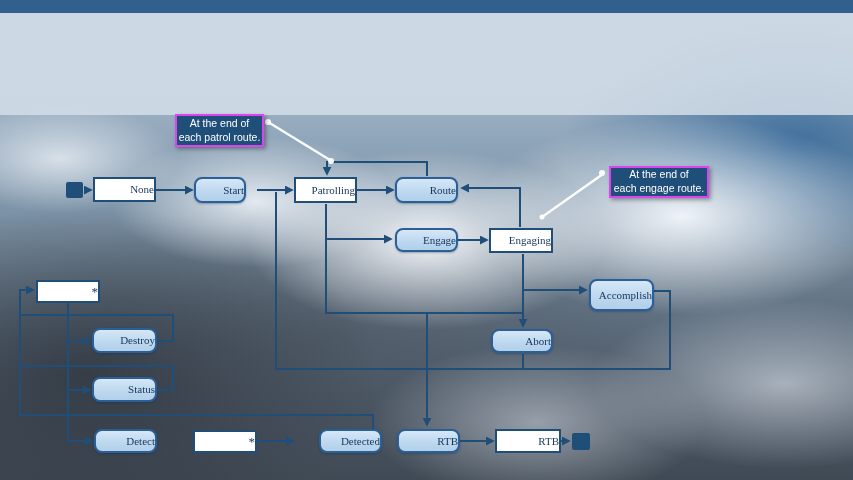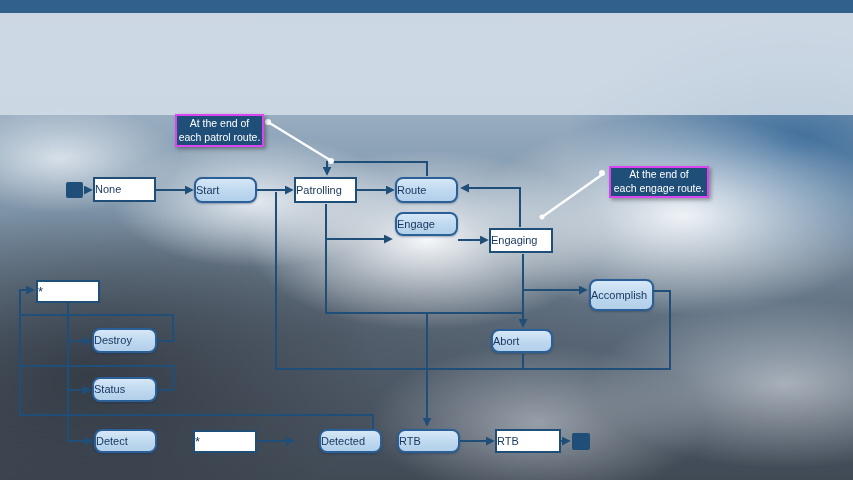--- a/index.html
+++ b/index.html
@@ -34,22 +34,22 @@
                  2px 2px 0 #6e6e70, 0 3px 5px rgba(40,40,40,0.45);
     white-space:nowrap;
   }
   
   svg.connectors{position:absolute;left:0;top:0;}
   .t{stroke:#1F4E79;stroke-width:2;fill:none;}
   .leader{stroke:#ffffff;stroke-width:2.4;fill:none;opacity:0.96;}
   .leader-dot{fill:#ffffff;opacity:0.96;}
   
   .node{
-    position:absolute;box-sizing:border-box;display:flex;align-items:center;justify-content:flex-start;
-    font-size:11px;color:#17365d;text-align:center;line-height:1;
+    position:absolute;box-sizing:border-box;display:flex;align-items:center;justify-content:flex-end;
+    font-size:11px;color:#17365d;text-align:center;line-height:1;font-family:Liberation Serif, serif;
   }
   .node.rect{background:#ffffff;border:2px solid #1F4E79;}
   .node.rounded{
     background:linear-gradient(180deg,#d6e7f7 0%,#bcd7ee 60%,#b3d0ea 100%);
     border:2px solid #2a5f97;border-radius:8px;
     box-shadow:0 1px 2px rgba(20,40,70,0.35);
   }
   .node.star{font-size:13px;}
   .endpoint{position:absolute;background:#1F4E79;border-radius:2px;}
   
@@ -109,30 +109,30 @@
     <circle class="leader-dot" cx="602" cy="173" r="3"></circle>
     <circle class="leader-dot" cx="542" cy="217" r="2.5"></circle>
   </svg>
 
   <div class="endpoint" style="left:66px;top:182px;width:17px;height:16px;"></div>
   <div class="endpoint" style="left:572px;top:433px;width:18px;height:17px;"></div>
 
   <div class="node rect" style="left:93px;top:177px;width:63px;height:25px;">
       <span>None</span>
     </div>
-  <div class="node rounded" style="left:194px;top:177px;width:63px;height:26px;">
+  <div class="node rounded" style="left:194px;top:177px;width:52px;height:26px;">
       <span>Start</span>
     </div>
   <div class="node rect" style="left:294px;top:177px;width:63px;height:26px;">
       <span>Patrolling</span>
     </div>
   <div class="node rounded" style="left:395px;top:177px;width:63px;height:26px;">
       <span>Route</span>
     </div>
-  <div class="node rounded" style="left:395px;top:212px;width:63px;height:24px;">
+  <div class="node rounded" style="left:395px;top:228px;width:63px;height:24px;">
       <span>Engage</span>
     </div>
   <div class="node rect" style="left:489px;top:228px;width:64px;height:25px;">
       <span>Engaging</span>
     </div>
   <div class="node rect star" style="left:36px;top:280px;width:64px;height:23px;">
       <span>*</span>
     </div>
   <div class="node rounded" style="left:589px;top:279px;width:65px;height:32px;">
       <span>Accomplish</span>

